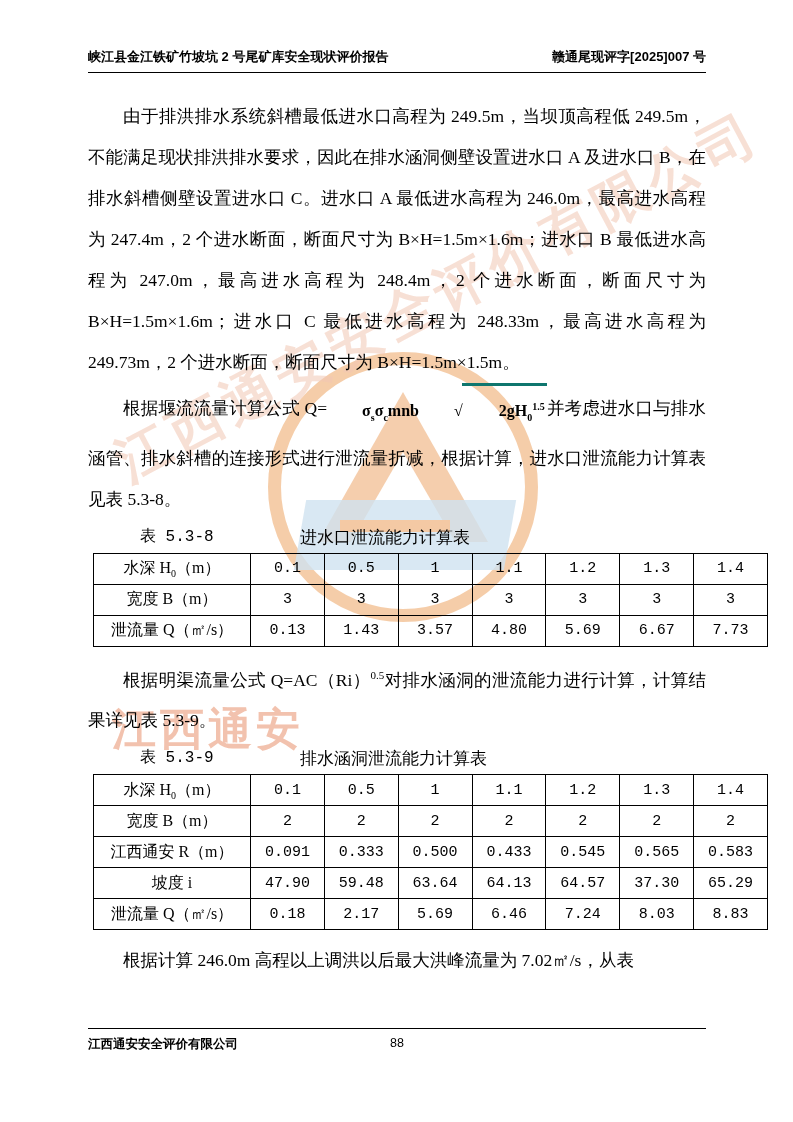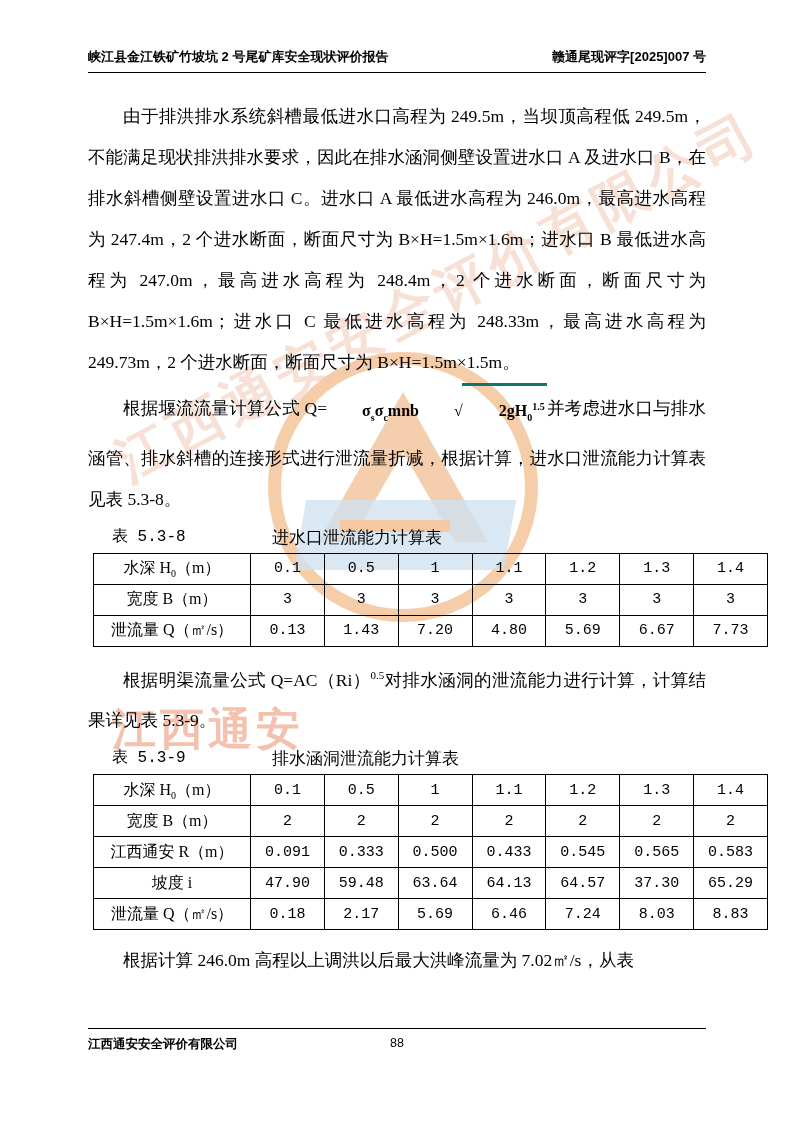--- a/index.html
+++ b/index.html
@@ -155,21 +155,21 @@
   .radical { display: inline-block; }
 
   
   .table-caption {
     display: flex;
     font-size: 17px;
     margin: 6px 0 4px 0;
     color: #000;
   }
   .table-caption .cap-no {
-    margin-left: 24px;
+    margin-left: 52px;
     width: 150px;
     font-family: "Liberation Mono", monospace;
     font-size: 16px;
   }
   .table-caption .cap-title {
     flex: 1;
     text-align: left;
     margin-left: 10px;
   }
 
@@ -276,21 +276,21 @@
             <td>3</td>
             <td>3</td>
             <td>3</td>
             <td>3</td>
             <td>3</td>
           </tr>
           <tr>
             <td class="rowhead"><span class="cn">泄流量 Q（㎡/s）</span></td>
             <td>0.13</td>
             <td>1.43</td>
-            <td>7.20</td>
+            <td>3.57</td>
             <td>4.80</td>
             <td>5.69</td>
             <td>6.67</td>
             <td>7.73</td>
           </tr>
         </tbody>
       </table>
 
       <p class="para" style="margin-top:8px;">根据明渠流量公式 Q=AC（Ri）<sup style="font-size:11px;">0.5</sup>对排水涵洞的泄流能力进行计算，计算结果详见表 5.3-9。</p>
 

